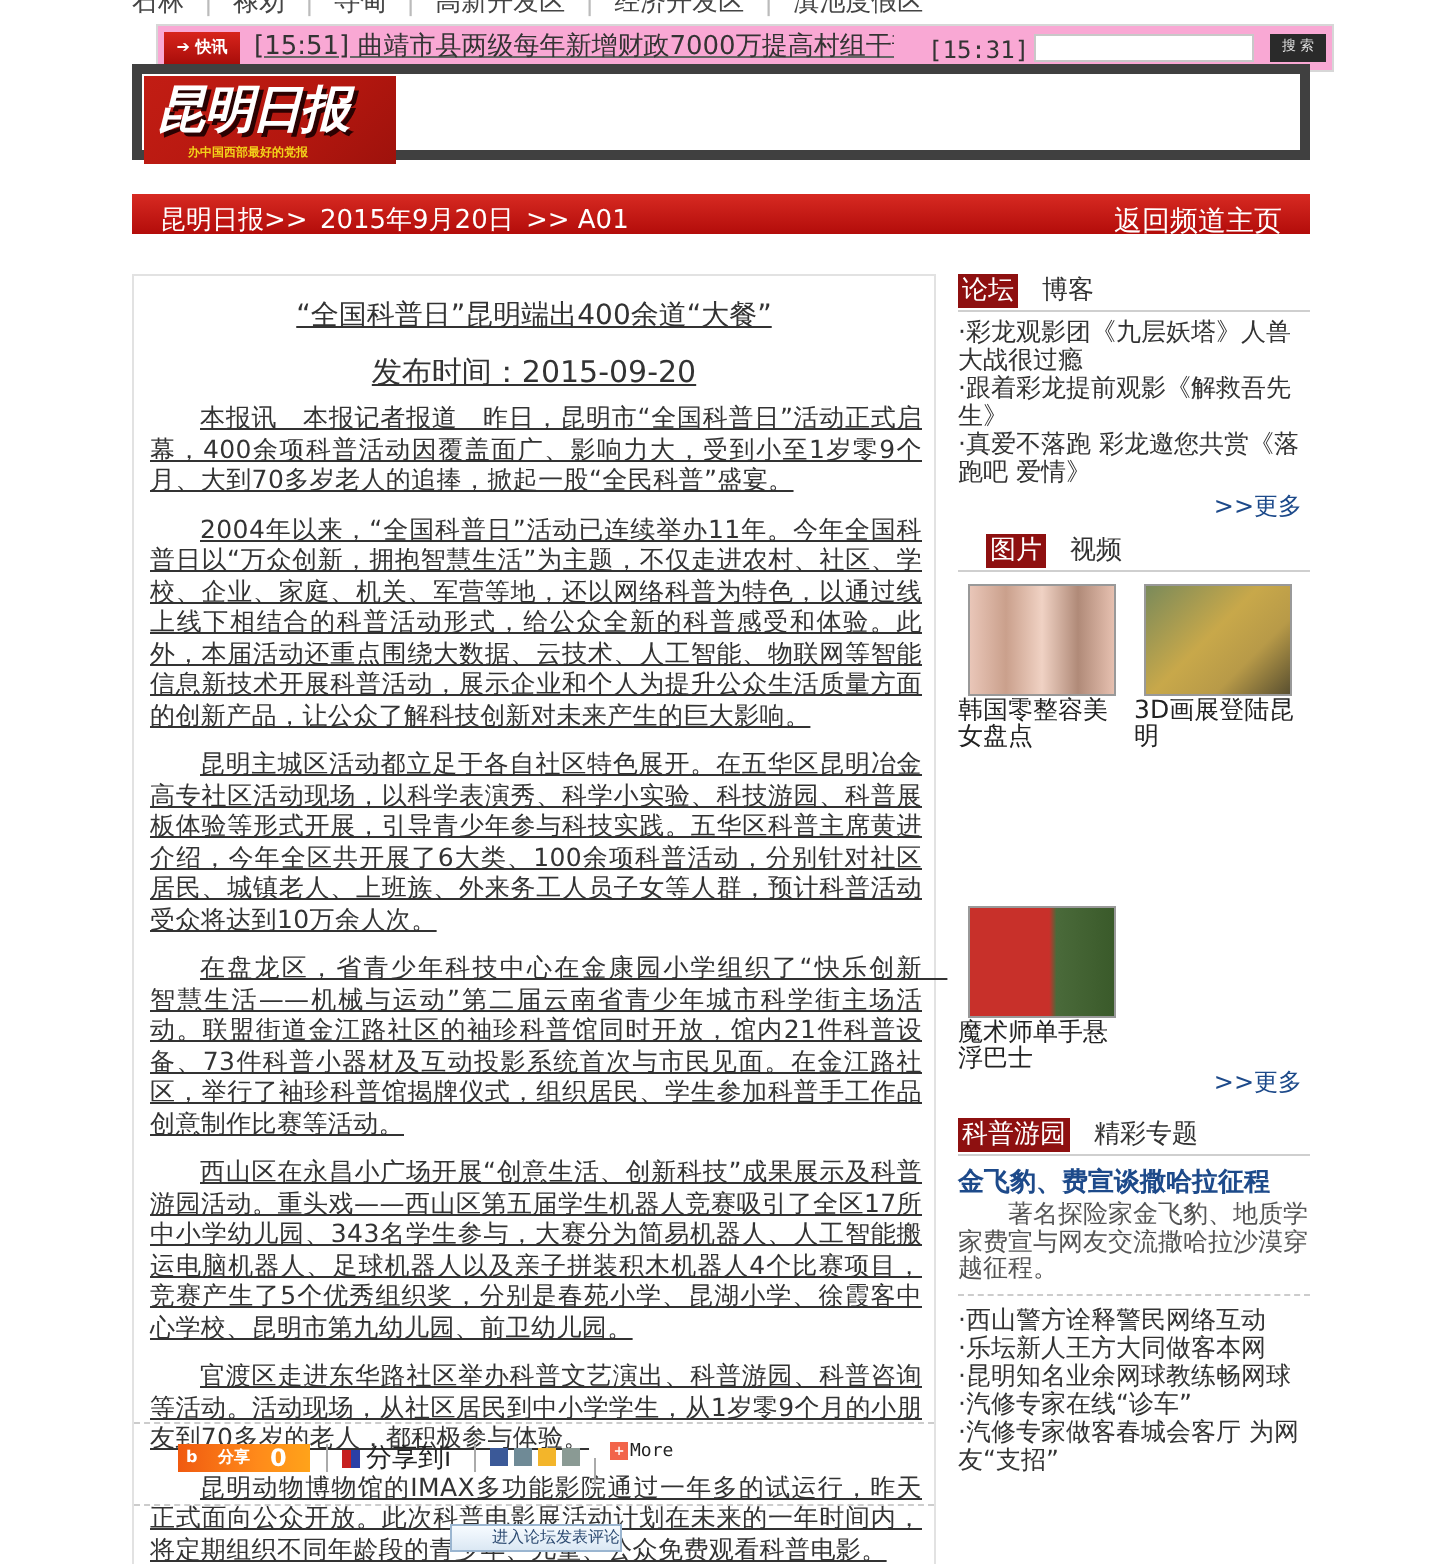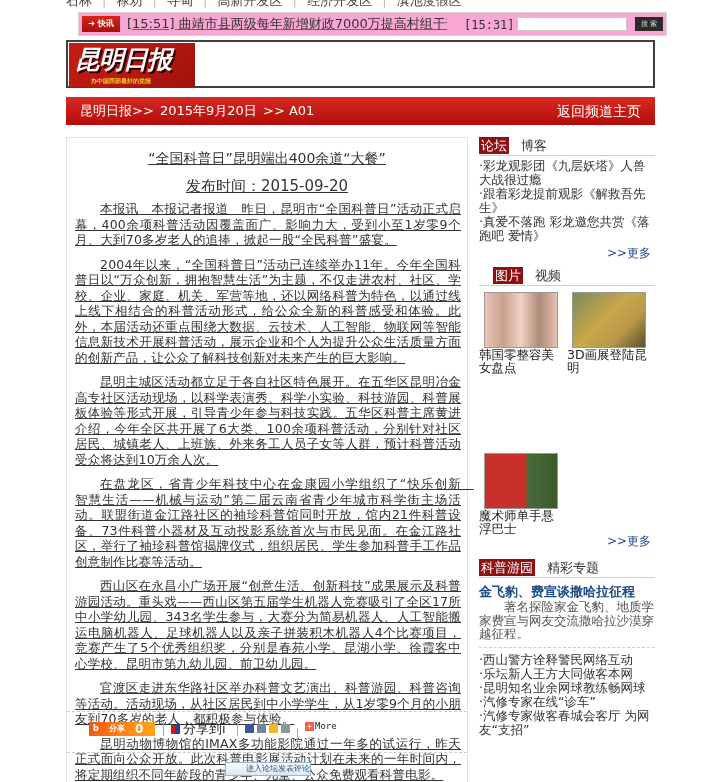--- a/index.html
+++ b/index.html
@@ -10,26 +10,26 @@
   .topnav span { margin-right: 4px; }
   .topnav .sep { color: #bbb; margin: 0 6px; }
 
   .ticker { position: absolute; left: 66px; top: 12px; width: 589px; height: 24px; border: 1px solid #d7d7d7; background: #f9a8d4; margin-left: 12px; }
   .ticker .badge { position: absolute; left: 3px; top: 3px; width: 38px; height: 16px; background: linear-gradient(#d8241c, #a80d0a); color: #fff; font-size: 8px; line-height: 16px; text-align: center; font-weight: bold; }
   .ticker .headline { position: absolute; left: 48px; top: 2px; width: 320px; font-size: 13px; color: #333; white-space: nowrap; overflow: hidden; line-height: 18px; text-decoration: underline; text-decoration-color: #666; }
   .ticker .time2 { position: absolute; left: 385px; top: 3px; font-size: 12px; color: #333; line-height: 18px; font-family: "DejaVu Sans Mono", monospace; }
   .ticker .search { position: absolute; left: 438px; top: 4px; width: 110px; height: 14px; border: 1px solid #c8c8c8; background: #fff; font-size: 10px; padding: 0 2px; }
   .ticker .search-btn { position: absolute; left: 556px; top: 4px; width: 28px; height: 14px; background: #2a2a2a; color: #ddd; font-size: 7px; line-height: 14px; text-align: center; border: none; }
 
-  .masthead { position: absolute; left: 66px; top: 40px; width: 589px; height: 48px; border: 2px solid #404040; background: #fff; text-align: center; }
+  .masthead { position: absolute; left: 66px; top: 32px; width: 589px; height: 48px; border: 5px solid #404040; background: #fff; text-align: center; }
   .logo { position: absolute; left: 1px; top: 1px; width: 126px; height: 44px; background: linear-gradient(135deg, #c21d14 0%, #b4170f 60%, #9e120c 100%); overflow: hidden; }
   .logo .name { position: absolute; left: 6px; top: 2px; color: #fff; font-family: "DejaVu Serif", serif; font-style: italic; font-weight: bold; font-size: 25px; letter-spacing: -1px; text-shadow: 2px 2px 0 #2a0202; line-height: 30px; }
   .logo .slogan { position: absolute; left: 22px; top: 34px; color: #f3d21a; font-size: 6px; font-weight: bold; white-space: nowrap; }
 
-  .crumbbar { position: absolute; left: 66px; top: 97px; width: 589px; height: 28px; background: linear-gradient(#d72a22, #b30c0a); color: #fff; font-size: 13px; line-height: 28px; }
+  .crumbbar { position: absolute; left: 66px; top: 97px; width: 589px; height: 20px; background: linear-gradient(#d72a22, #b30c0a); color: #fff; font-size: 13px; line-height: 28px; }
   .crumbbar .crumb { position: absolute; left: 14px; top: 0; white-space: nowrap; }
   .crumbbar .crumb span { margin-right: 2px; }
   .crumbbar .back { position: absolute; right: 14px; top: 0; font-size: 14px; color: #fff; cursor: pointer; }
 
   .article { position: absolute; left: 66px; top: 137px; width: 402px; height: 645px; border: 1px solid #e2e2e2; border-bottom: none; background: #fff; text-decoration: underline; }
   .article h1 { font-size: 14px; font-weight: normal; text-align: center; color: #333; margin-top: 10px; line-height: 20px; }
   .article .pubtime { font-size: 15px; text-align: center; margin-top: 9px; line-height: 18px; color: #333; }
   .article .body { margin: 6px 6px 0 8px; }
   .article .body p { font-size: 12.5px; line-height: 15.5px; text-indent: 2em; color: #333; margin-bottom: 9px; letter-spacing: 0.2px; text-align: justify; }
 

